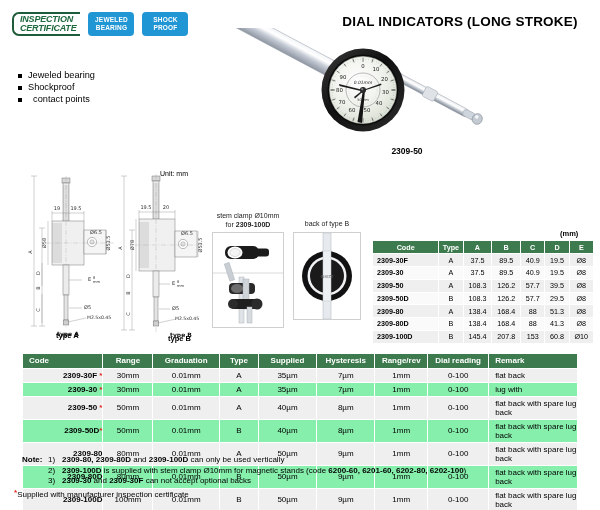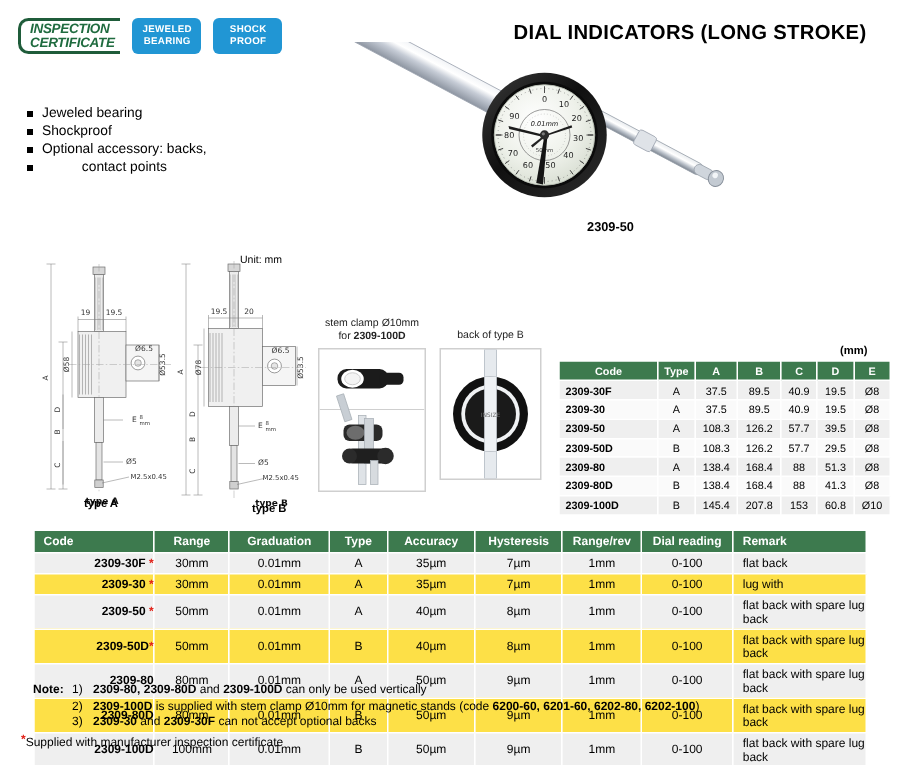--- a/index.html
+++ b/index.html
@@ -98,21 +98,21 @@
   .spectable{position:absolute;left:22px;top:353px;width:556px;}
   .spectable th{
     background:#3d7a4e;color:#fff;font-weight:bold;
     border:0.6px solid #ffffff;padding:2.3px 0;text-align:center;
     font-size:8px;
   }
   .spectable td{
     border:0.6px solid #ffffff;padding:2px 0;text-align:center;
     font-size:8px;background:#efefef;
   }
-  .spectable tr.alt td{background:#fde047;}
+  .spectable tr.alt td{background:#86efac;}
   .spectable td.code{font-weight:bold;text-align:right;padding-left:6px;}
   .spectable td.remark{text-align:left;padding-left:6px;}
   .spectable th.lefth{text-align:left;padding-left:6px;}
   .ast{color:#e2231a;font-weight:bold;}
 
   
   .notes{position:absolute;left:22px;top:455px;font-size:8px;line-height:10.5px;}
   .note-row{display:flex;}
   .note-lbl{font-weight:bold;width:26px;flex:none;}
   .note-num{width:14px;flex:none;}
@@ -140,21 +140,20 @@
       <span>SHOCK</span>
       <span>PROOF</span>
     </div>
   </div>
 
   <div class="title">DIAL INDICATORS (LONG STROKE)</div>
 
   <ul class="features">
     <li>Jeweled bearing</li>
     <li>Shockproof</li>
-    <li>Optional accessory: backs,</li>
     <li style="padding-left:10px;text-align:center;"><span>contact points</span></li>
   </ul>
   <style>
     .features li:nth-child(5):before{display:none;}
   </style>
 
   <div class="photo">
     <svg width="360" height="118" viewBox="0 0 360 118">
       <defs>
         <linearGradient id="tube" x1="0" y1="0" x2="0" y2="1">
@@ -584,21 +583,21 @@
     </tbody>
   </table>
 
   <table class="spectable">
     <thead>
       <tr>
         <th class="lefth" style="width:14.5%">Code</th>
         <th style="width:9%">Range</th>
         <th style="width:12%">Graduation</th>
         <th style="width:7%">Type</th>
-        <th style="width:10.5%">Accuracy</th>
+        <th style="width:10.5%">Supplied</th>
         <th style="width:10.5%">Hysteresis</th>
         <th style="width:9.5%">Range/rev</th>
         <th style="width:11%">Dial reading</th>
         <th class="lefth" style="width:16%">Remark</th>
       </tr>
     </thead>
     <tbody>
       <tr>
         <td class="code"><span>2309-30F</span><span class="ast"> *</span></td>
         <td>30mm</td>

